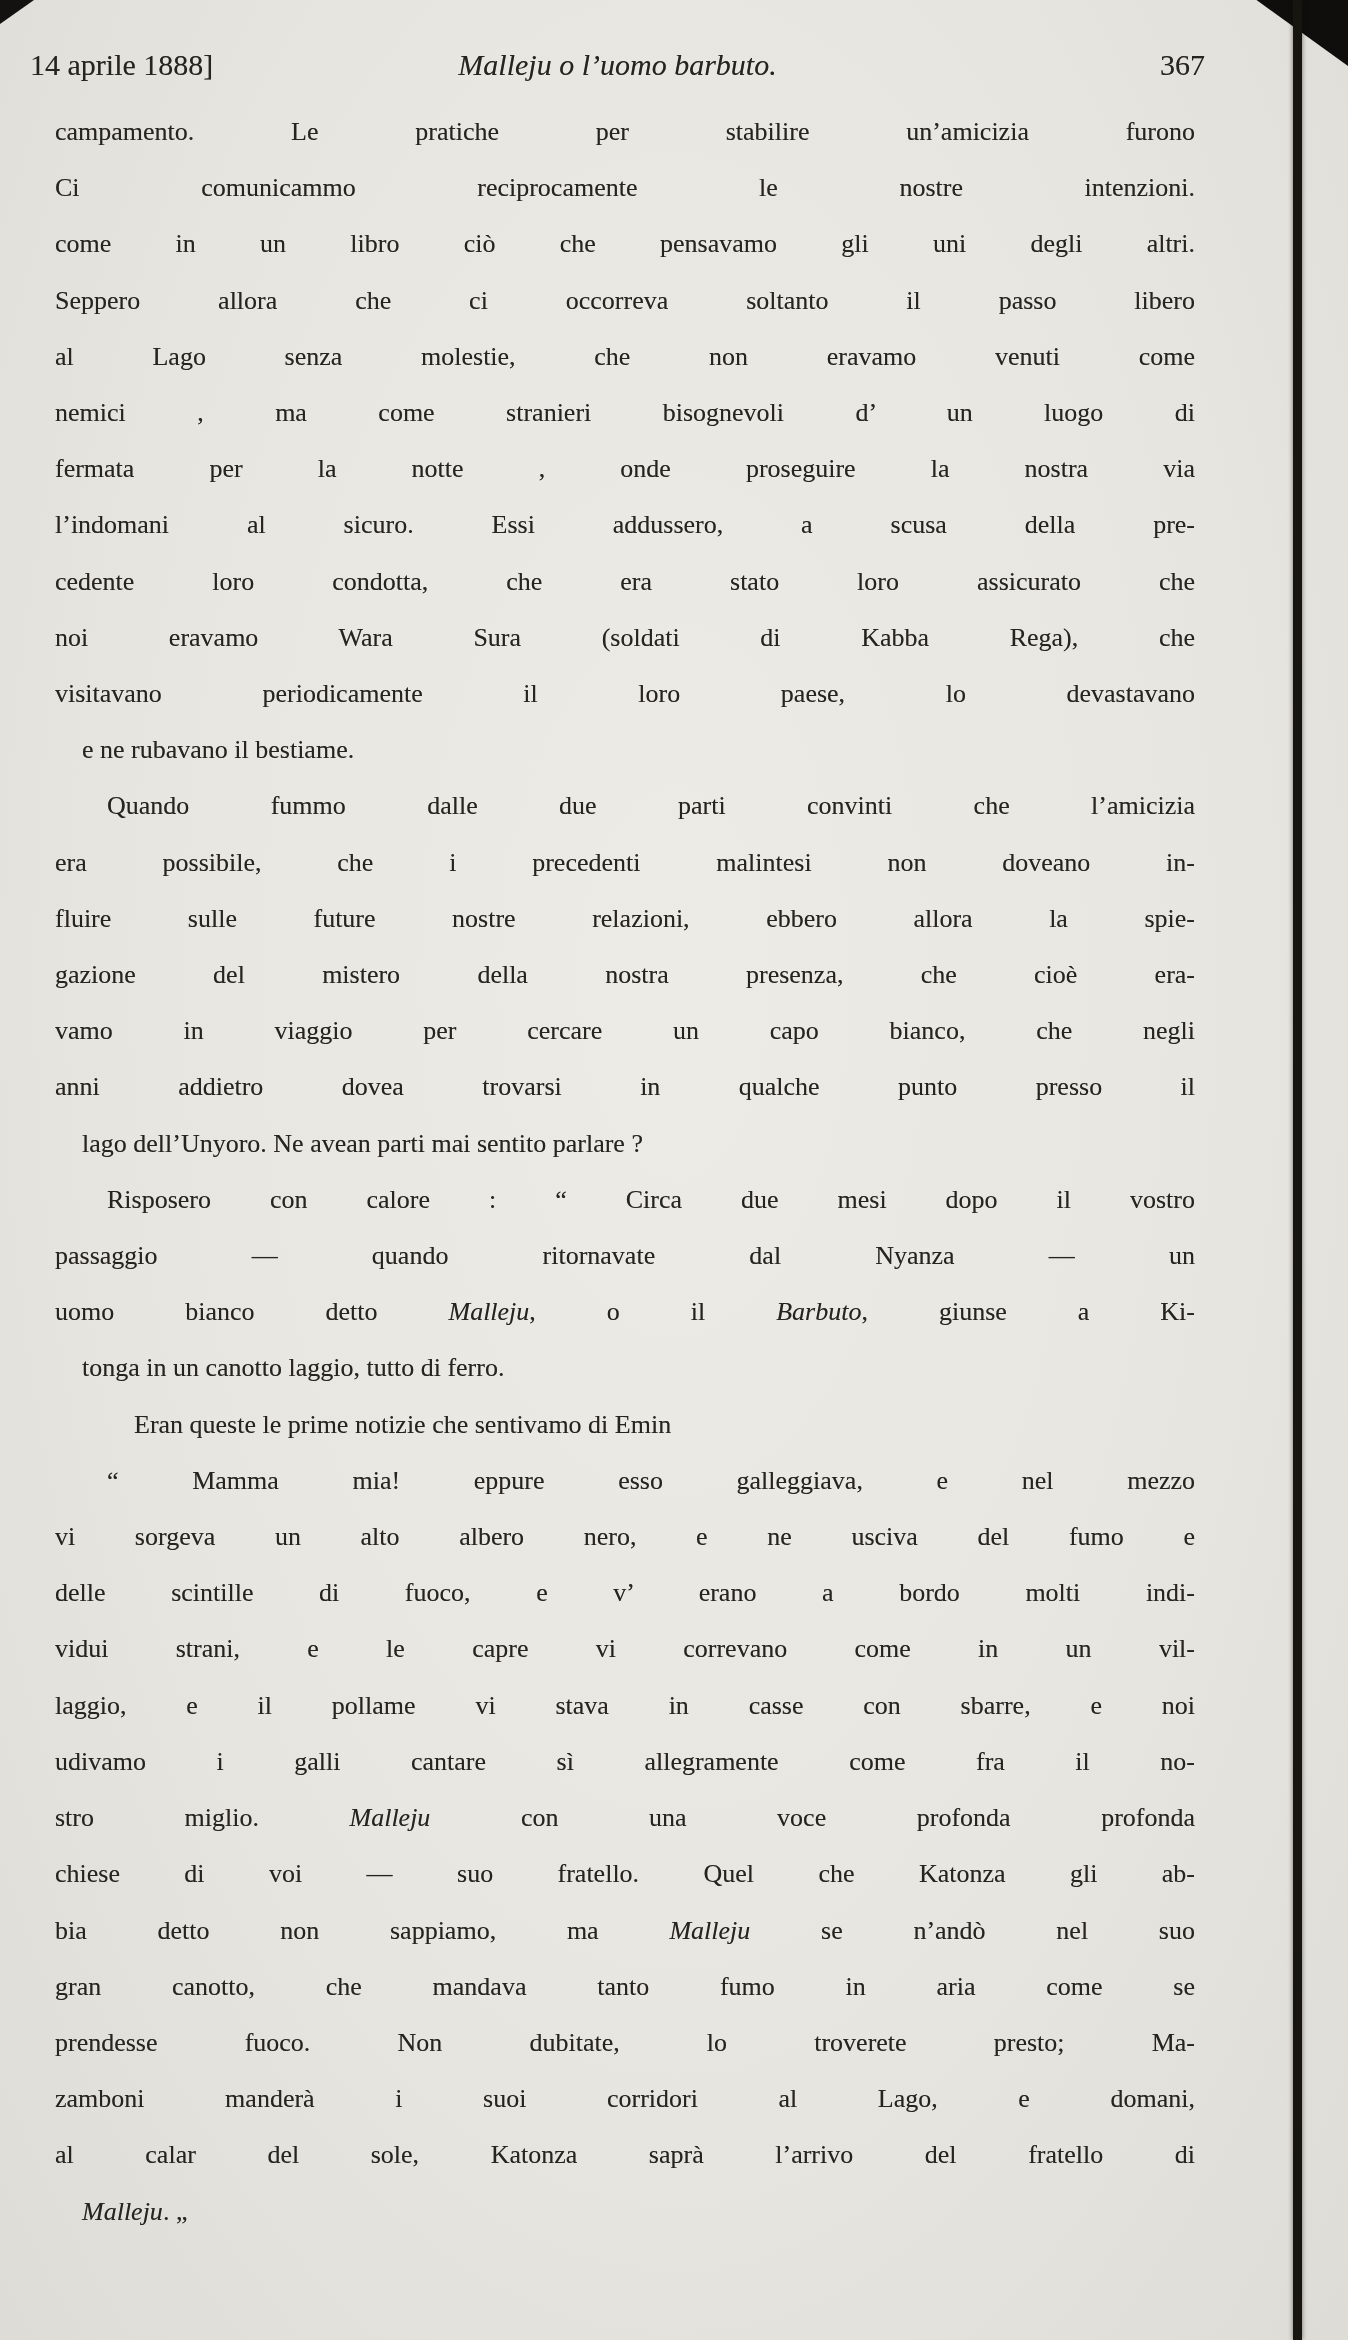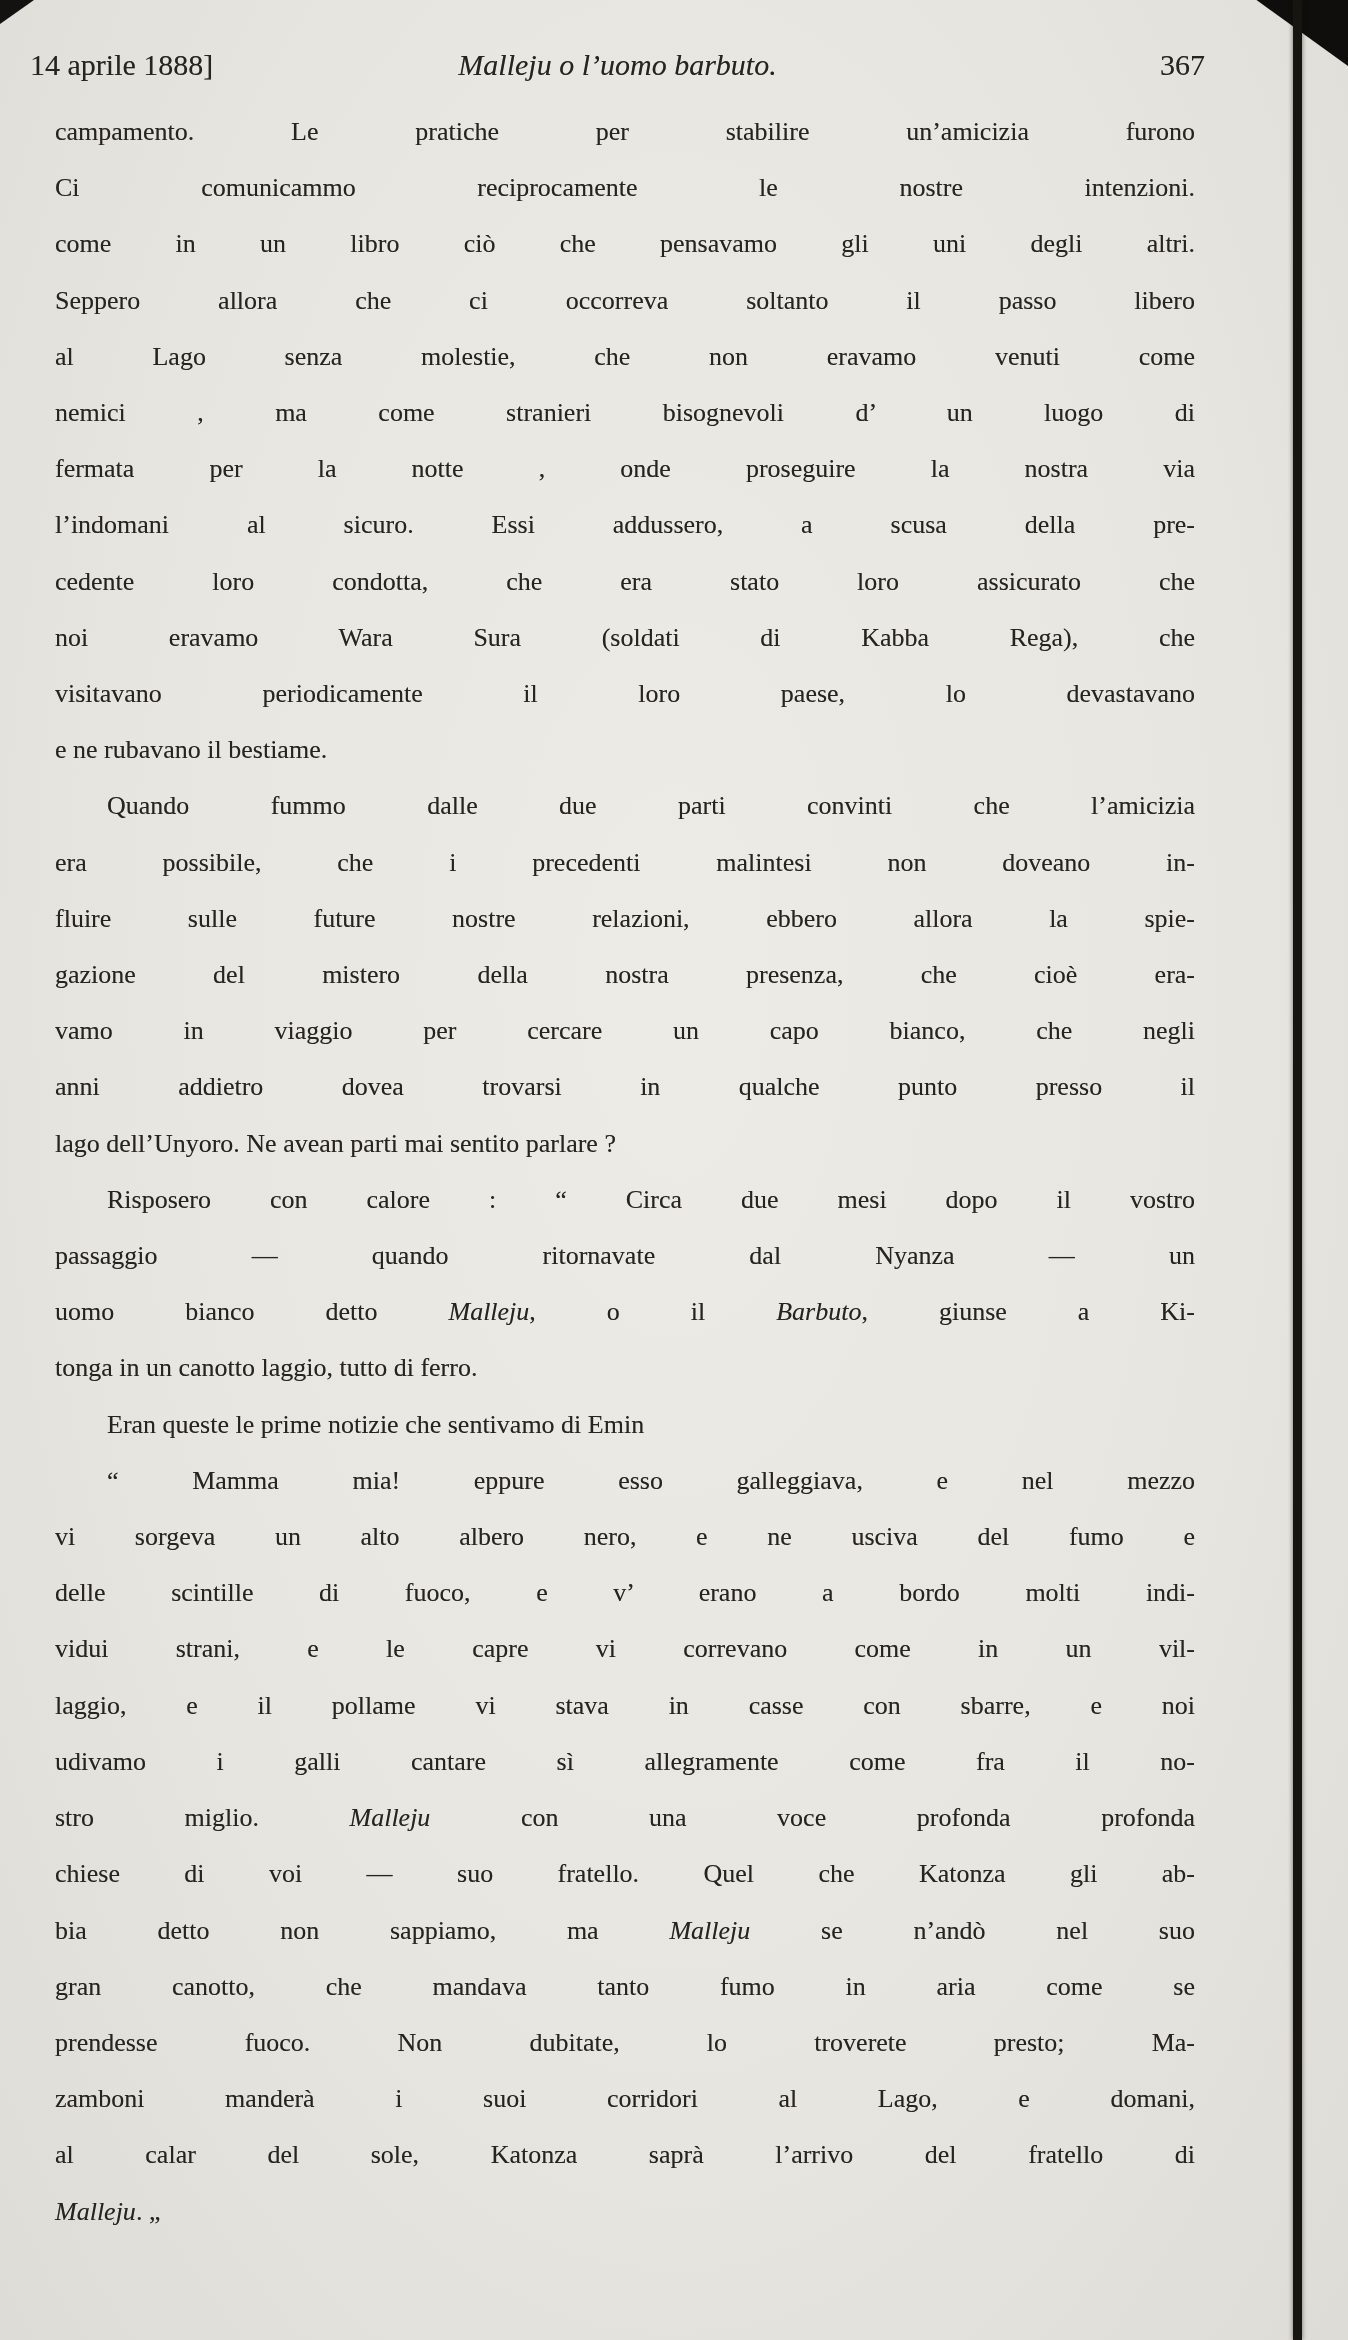--- a/index.html
+++ b/index.html
@@ -39,21 +39,21 @@
   .h-page  { justify-self: end; }
 
   
   .text-block {
     position: absolute; top: 104px; left: 55px; width: 1140px;
     font-size: 26px; line-height: 56.2px;
     text-shadow: 0 0 0.6px rgba(0,0,0,0.3);
   }
   .paragraph { margin: 0; }
   .line { text-align: justify; text-align-last: justify; white-space: normal; }
-  .line.last { text-align-last: left; }
+  .line.last { text-align-last: left; margin-left: 27px; }
   .line.indent { text-indent: 52px; }
   .italic { font-style: italic; }
 </style>
 </head>
 <body>
 
 <div class="page">
   <div class="corner-tl"></div>
   <div class="corner-tr"></div>
   <div class="right-line"></div>

